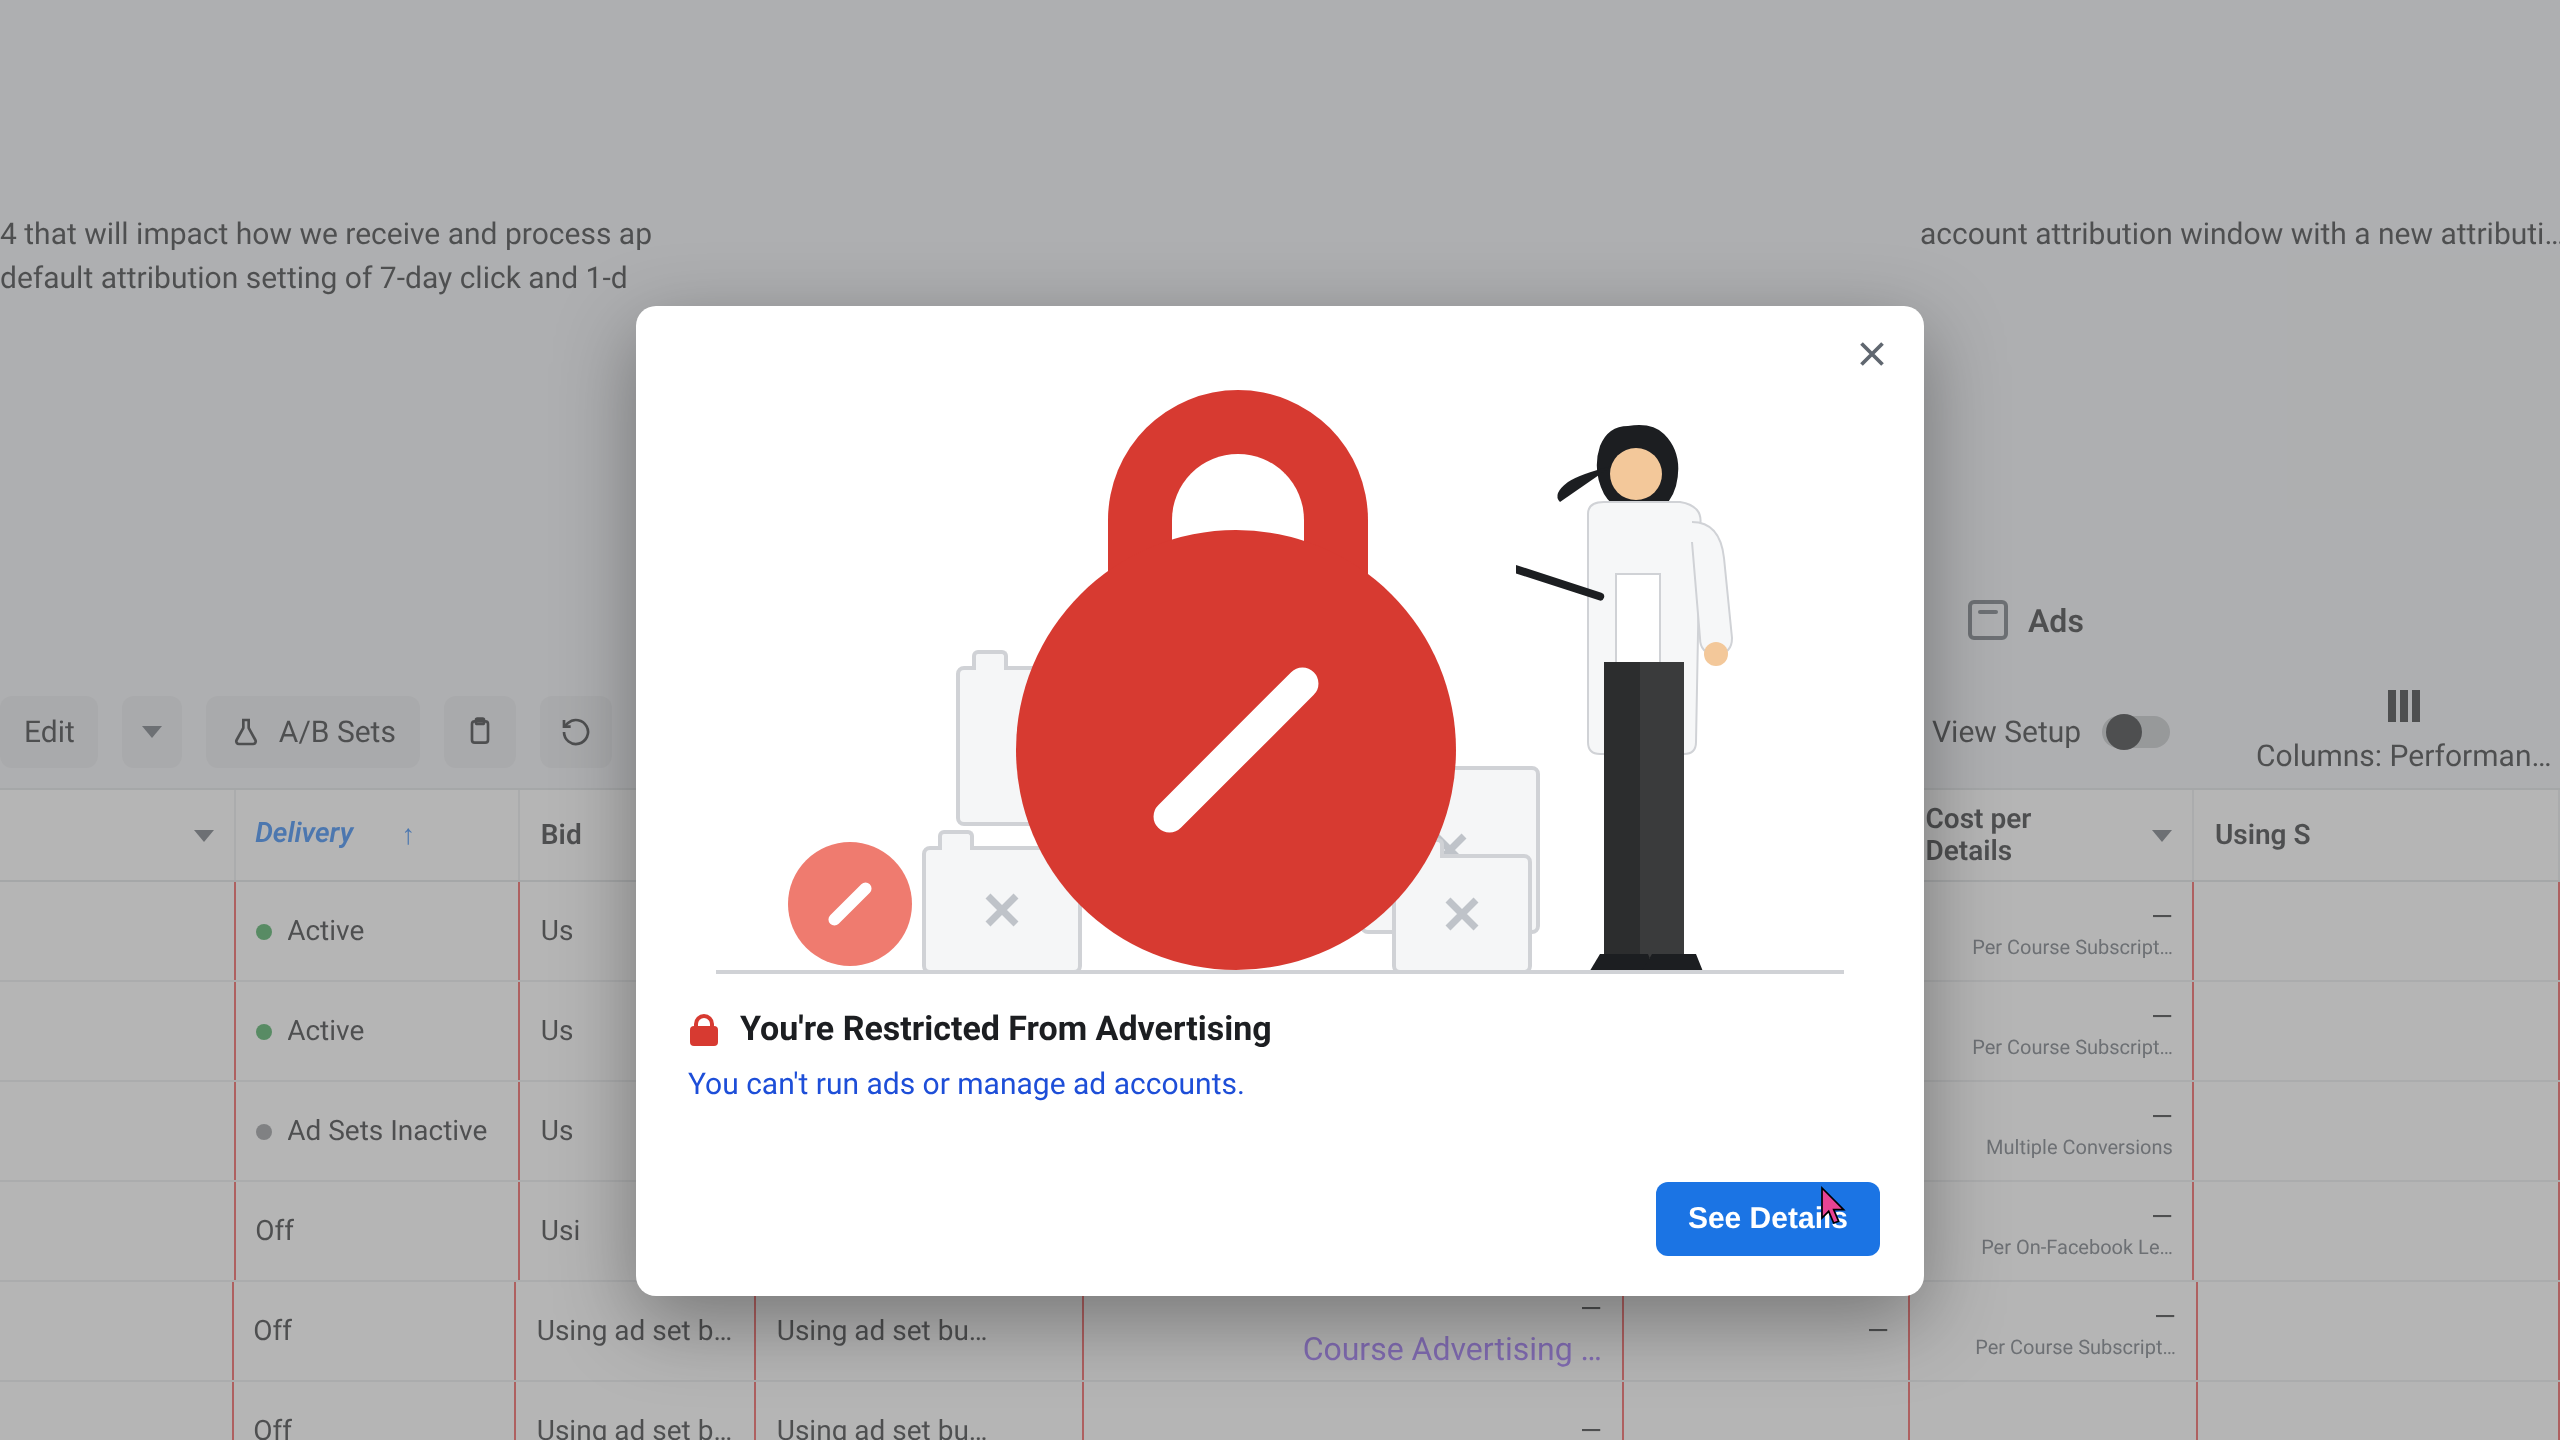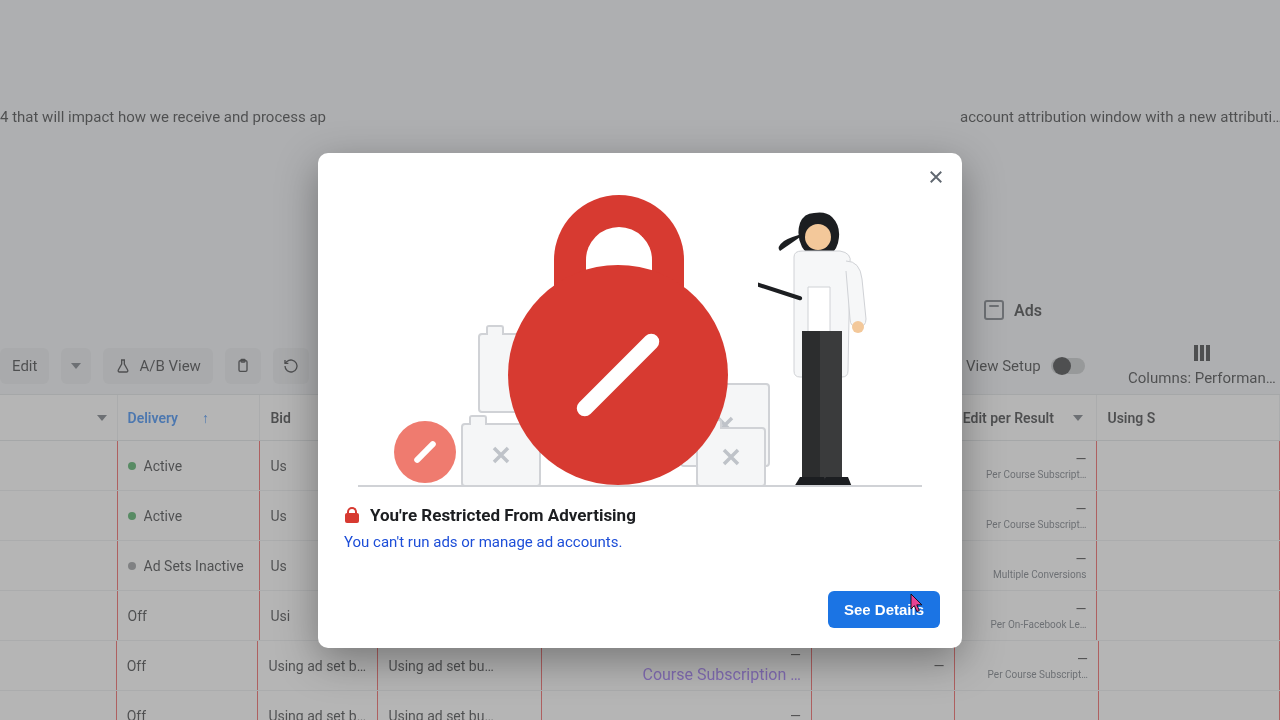--- a/index.html
+++ b/index.html
@@ -102,21 +102,21 @@
   .td.right .main { color:#1c1e21; }
   .c0 { width:128px; }
   .c1 { width:156px; }
   .c2 { width:120px; }
   .c3 { width:180px; }
   .c4 { width:300px; }
   .c5 { width:158px; }
   .c6 { width:158px; }
   .c7 { width:200px; }
 
-  .thead .c1 a { color:#1877f2; text-decoration:none; display:flex; align-items:flex-start; gap:24px;}
+  .thead .c1 a { color:#1877f2; text-decoration:none; display:flex; align-items:flex-start; gap:24px;font-style:italic;}
   .dot { width:8px; height:8px; border-radius:50%; display:inline-block; }
   .dot.green { background:#31a24c; }
   .dot.grey { background:#8a8d91; }
   .delivery-cell { display:flex; align-items:center; gap:8px; }
   .td .inner { white-space:nowrap; overflow:hidden; text-overflow:ellipsis; max-width:100%; }
   .td.stack2 { flex-direction:column; align-items:flex-start; justify-content:center; gap:2px; }
   .td.stack2 .sub { font-size:16px; color:#8b5cf6; white-space:nowrap; overflow:hidden; text-overflow:ellipsis; max-width:100%; padding-left:28px;}
   .ellip { white-space:nowrap; overflow:hidden; text-overflow:ellipsis; }
 
   
@@ -186,39 +186,40 @@
     pointer-events:none;
   }
 </style>
 </head>
 <body>
 
 <div class="bg">
   <div class="notice-bar">
     <div class="l1">4 that will impact how we receive and process ap</div>
     <div class="l1b">account attribution window with a new attributi…</div>
+    <div class="l2">default attribution setting of 7-day click and 1-d</div>
   </div>
 
   <div class="ads-tab">
     <span class="box"></span>
     <span>Ads</span>
   </div>
 
   <div class="toolbar">
     <div class="btn">
       <span>Edit</span>
     </div>
     <div class="btn iconbtn">
       <span class="caret-down"></span>
     </div>
     <div class="btn">
       <svg width="16" height="16" viewBox="0 0 24 24" fill="none" stroke="#1c1e21" stroke-width="2">
           <path d="M9 3h6M10 3v6l-5 9a2 2 0 0 0 1.8 3h10.4a2 2 0 0 0 1.8-3l-5-9V3"></path>
         </svg>
-      <span>A/B View</span>
+      <span>A/B Sets</span>
     </div>
     <div class="btn iconbtn">
       <svg width="16" height="18" viewBox="0 0 24 24" fill="none" stroke="#1c1e21" stroke-width="2">
           <rect x="6" y="4" width="12" height="16" rx="2"></rect>
           <rect x="9" y="2" width="6" height="4" rx="1"></rect>
         </svg>
     </div>
     <div class="btn iconbtn">
       <svg width="16" height="16" viewBox="0 0 24 24" fill="none" stroke="#1c1e21" stroke-width="2">
           <path d="M3 12a9 9 0 1 0 3-6.7L3 8"></path>
@@ -250,21 +251,21 @@
             <span>Delivery</span> 
             <span>↑</span>
           </a>
         </div>
       <div class="th c2">
           <span>Bid</span>
         </div>
       <div class="th c3"></div>
       <div class="th c4"></div>
       <div class="th c5" style="justify-content:flex-end;"><span>ons</span>&nbsp;&nbsp;<span class="caret-down"></span></div>
-      <div class="th c6"><span>Edit per Result</span>&nbsp;&nbsp;<span class="caret-down"></span></div>
+      <div class="th c6"><span>Cost per Details</span>&nbsp;&nbsp;<span class="caret-down"></span></div>
       <div class="th c7">
           <span>Using S</span>
         </div>
     </div>
     <div class="throws" id="rows">
         <div class="tr">
     <div class="td c0"></div>
     <div class="td c1">
             <div class="delivery-cell">
               <span class="dot green"></span>
@@ -378,21 +379,21 @@
             </div>
           </div>
     <div class="td c2">
             <span class="inner ellip">Using ad set bid…</span>
           </div>
     <div class="td c3">
             <span class="inner ellip">Using ad set bu…</span>
           </div>
     <div class="td c4 stack2 right" style="align-items:flex-end;">
       <span class="main">—</span>
-      <span class="sub">Course Subscription …</span>
+      <span class="sub">Course Advertising …</span>
     </div>
     <div class="td c5 right">
             <span class="main">—</span>
           </div>
     <div class="td c6 right">
       <span class="main">—</span>
       <span class="sub">Per Course Subscript…</span>
     </div>
     <div class="td c7"></div>
   </div>

